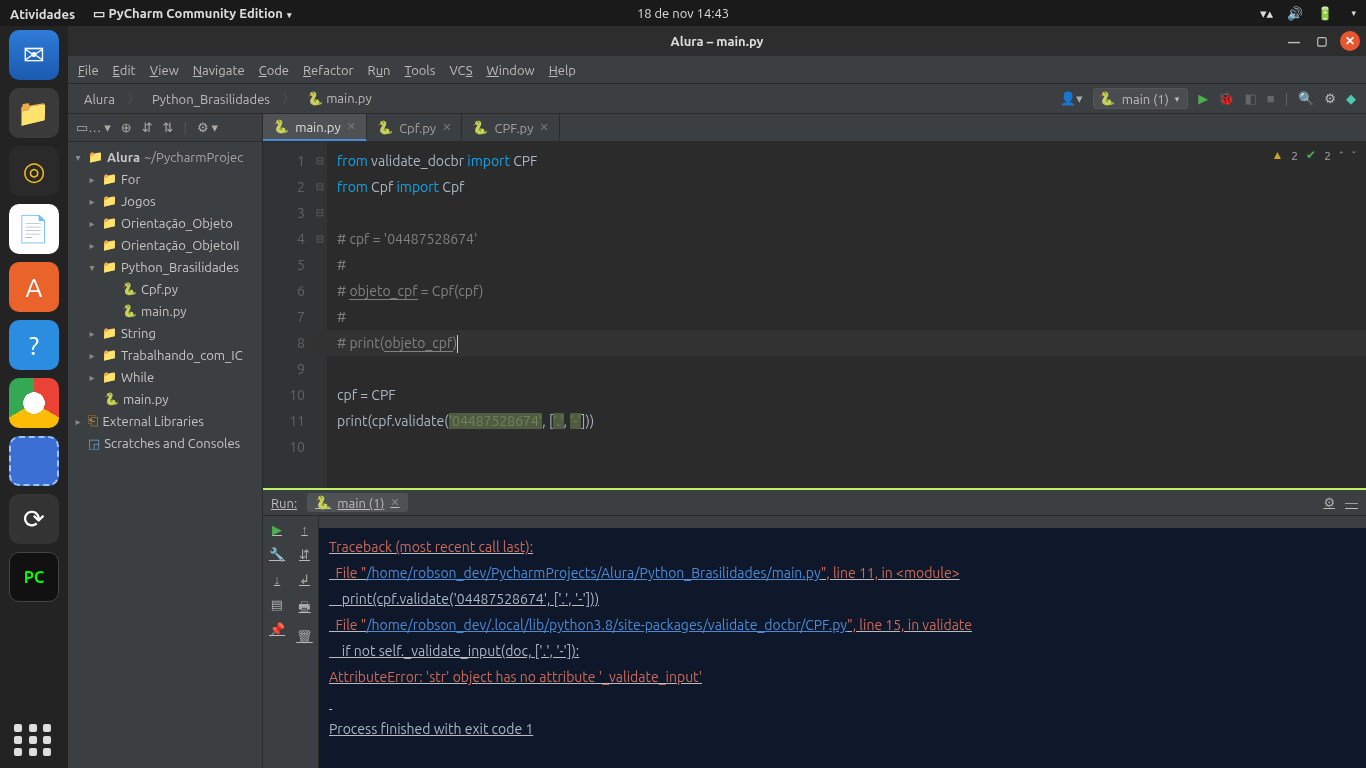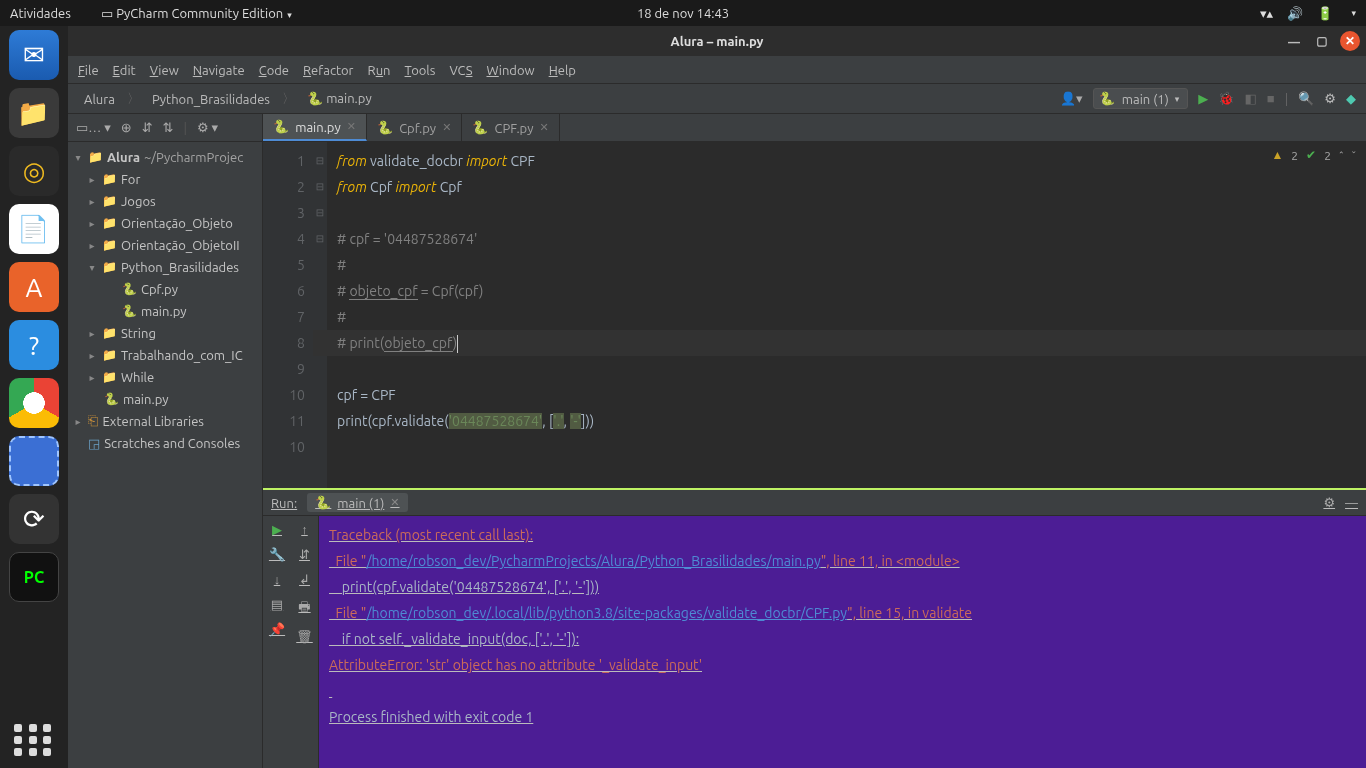--- a/index.html
+++ b/index.html
@@ -1,20 +1,20 @@
 <!DOCTYPE html>
 <html><head>
 <meta charset="utf-8">
 <style>
 * { margin: 0; padding: 0; box-sizing: border-box; font-family: "Ubuntu", "Segoe UI", sans-serif; }
 body { width: 1366px; height: 768px; background: #2b2b2b; color: #bbbbbb; overflow: hidden; font-size: 13px; }
 
 
 .gnome-top { height: 26px; background: #1a1a1a; color: #ddd; display: flex; align-items: center; padding: 0 10px; font-size: 13px; }
-.gnome-top .left { display: flex; gap: 30px; align-items: flex-start; }
+.gnome-top .left { display: flex; gap: 18px; align-items: flex-end; font-weight: bold; }
 .gnome-top .center { position: absolute; left: 50%; transform: translateX(-50%); }
 .gnome-top .right { margin-left: auto; display: flex; gap: 14px; align-items: center; }
 .gnome-top .menu-arrow { font-size: 9px; margin-left: 4px; }
 
 
 .dock { position: absolute; left: 0; top: 26px; width: 68px; height: 742px; background: rgba(30,30,30,0.55); display: flex; flex-direction: column; align-items: center; padding-top: 4px; gap: 8px; }
 .dock .dock-item { width: 50px; height: 50px; border-radius: 10px; display: flex; align-items: center; justify-content: center; font-size: 26px; color: #fff; position: relative; }
 .dock .dock-item.thunderbird { background: linear-gradient(#2e7bd6,#1a5bb0); }
 .dock .dock-item.files { background: #3a3a3a; }
 .dock .dock-item.rhythmbox { background: #2a2a2a; color: #f0bb20;}
@@ -70,39 +70,39 @@
 .editor-tabs { height: 28px; background: #3c3f41; display: flex; align-items: stretch; border-bottom: 1px solid #2b2b2b; }
 .editor-tab { padding: 0 10px; display: flex; align-items: center; gap: 6px; border-right: 1px solid #2b2b2b; font-size: 13px; background:#3c3f41; color:#a0a0a0;}
 .editor-tab.active { background: #4e5254; color: #ddd; border-bottom: 2px solid #4e8bd4; }
 .editor-tab .close-x { color: #777; font-size: 11px;}
 .editor-tab .py { color:#8cc04e;}
 
 .editor-body { flex: 1; display: flex; background: #2b2b2b; font-family: "JetBrains Mono","Consolas",monospace; font-size: 14px; overflow: hidden; position: relative;}
 .gutter { width: 50px; background: #313335; text-align: right; padding: 6px 8px 6px 0; color: #606366; line-height: 26px;}
 .fold { width: 14px; background: #313335; padding-top:6px; color:#606366; line-height:26px; font-size:10px; text-align:center;}
 .code { flex: 1; padding: 6px 10px; line-height: 26px; white-space: pre; color: #a9b7c6; position:relative;}
-.kw { color: #eab308; font-style: italic; }
+.kw { color: #0ea5e9; }
 .strsel { color: #6a8759; background: #515b42; }
 .comment { color: #808080; }
 .udl { border-bottom: 1px solid #808080; }
 .cursor-line-hl { position: absolute; left: 50px; right: 0; top: 188px; height: 26px; background: #323232; z-index:0;}
 .inspection { position: absolute; right: 10px; top: 6px; display: flex; gap: 8px; align-items: center; font-size:12px; color:#aaa;}
 .inspection .warn { color: #c9a227;}
 .inspection .ok { color: #4caf50;}
 
 
 .run-panel-split { height: 280px; border-top: 2px solid #bef264; display: flex; flex-direction: column; text-decoration: underline; }
 .run-header { height: 26px; background: #3c3f41; display: flex; align-items: center; padding: 0 8px; gap: 10px; border-bottom: 1px solid #2b2b2b; font-size:13px;}
 .run-header .run-tab { background: #4e5254; padding: 2px 8px; border-radius: 3px; display:flex; gap:6px; align-items:center;}
 .run-header .right-tools { margin-left:auto; display:flex; gap:10px; color:#aaa;}
 .run-body { flex: 1; display: flex; }
 .run-tools { width: 28px; background: #3c3f41; display: flex; flex-direction: column; align-items: center; padding-top: 6px; gap: 10px; color: #aaa;}
 .run-tools .play { color: #4caf50; }
 .run-tools2 { width: 28px; background: #3c3f41; display: flex; flex-direction: column; align-items: center; padding-top: 6px; gap: 10px; color: #aaa; border-right: 1px solid #2b2b2b;}
-.console { flex: 1; background: #4c1d95; font-family: monospace; font-size: 14px; padding: 6px 10px; line-height: 26px; white-space: pre; color: #a9b7c6; overflow:auto;}
+.console { flex: 1; background: #0f172a; font-family: monospace; font-size: 14px; padding: 6px 10px; line-height: 26px; white-space: pre; color: #a9b7c6; overflow:auto;margin-top:12px;}
 .console .err { color: #cc6b5a; }
 .console .link { color: #4e8bd4; text-decoration: underline; }
 
 .statusbar { height: 22px; background: #3c3f41; border-top: 1px solid #2b2b2b; display: flex; align-items: center; justify-content: flex-end; gap: 18px; padding: 0 10px; font-size: 12px; color: #aaa;}
 </style>
 </head>
 <body>
 
 <div class="gnome-top">
   <div class="left">

